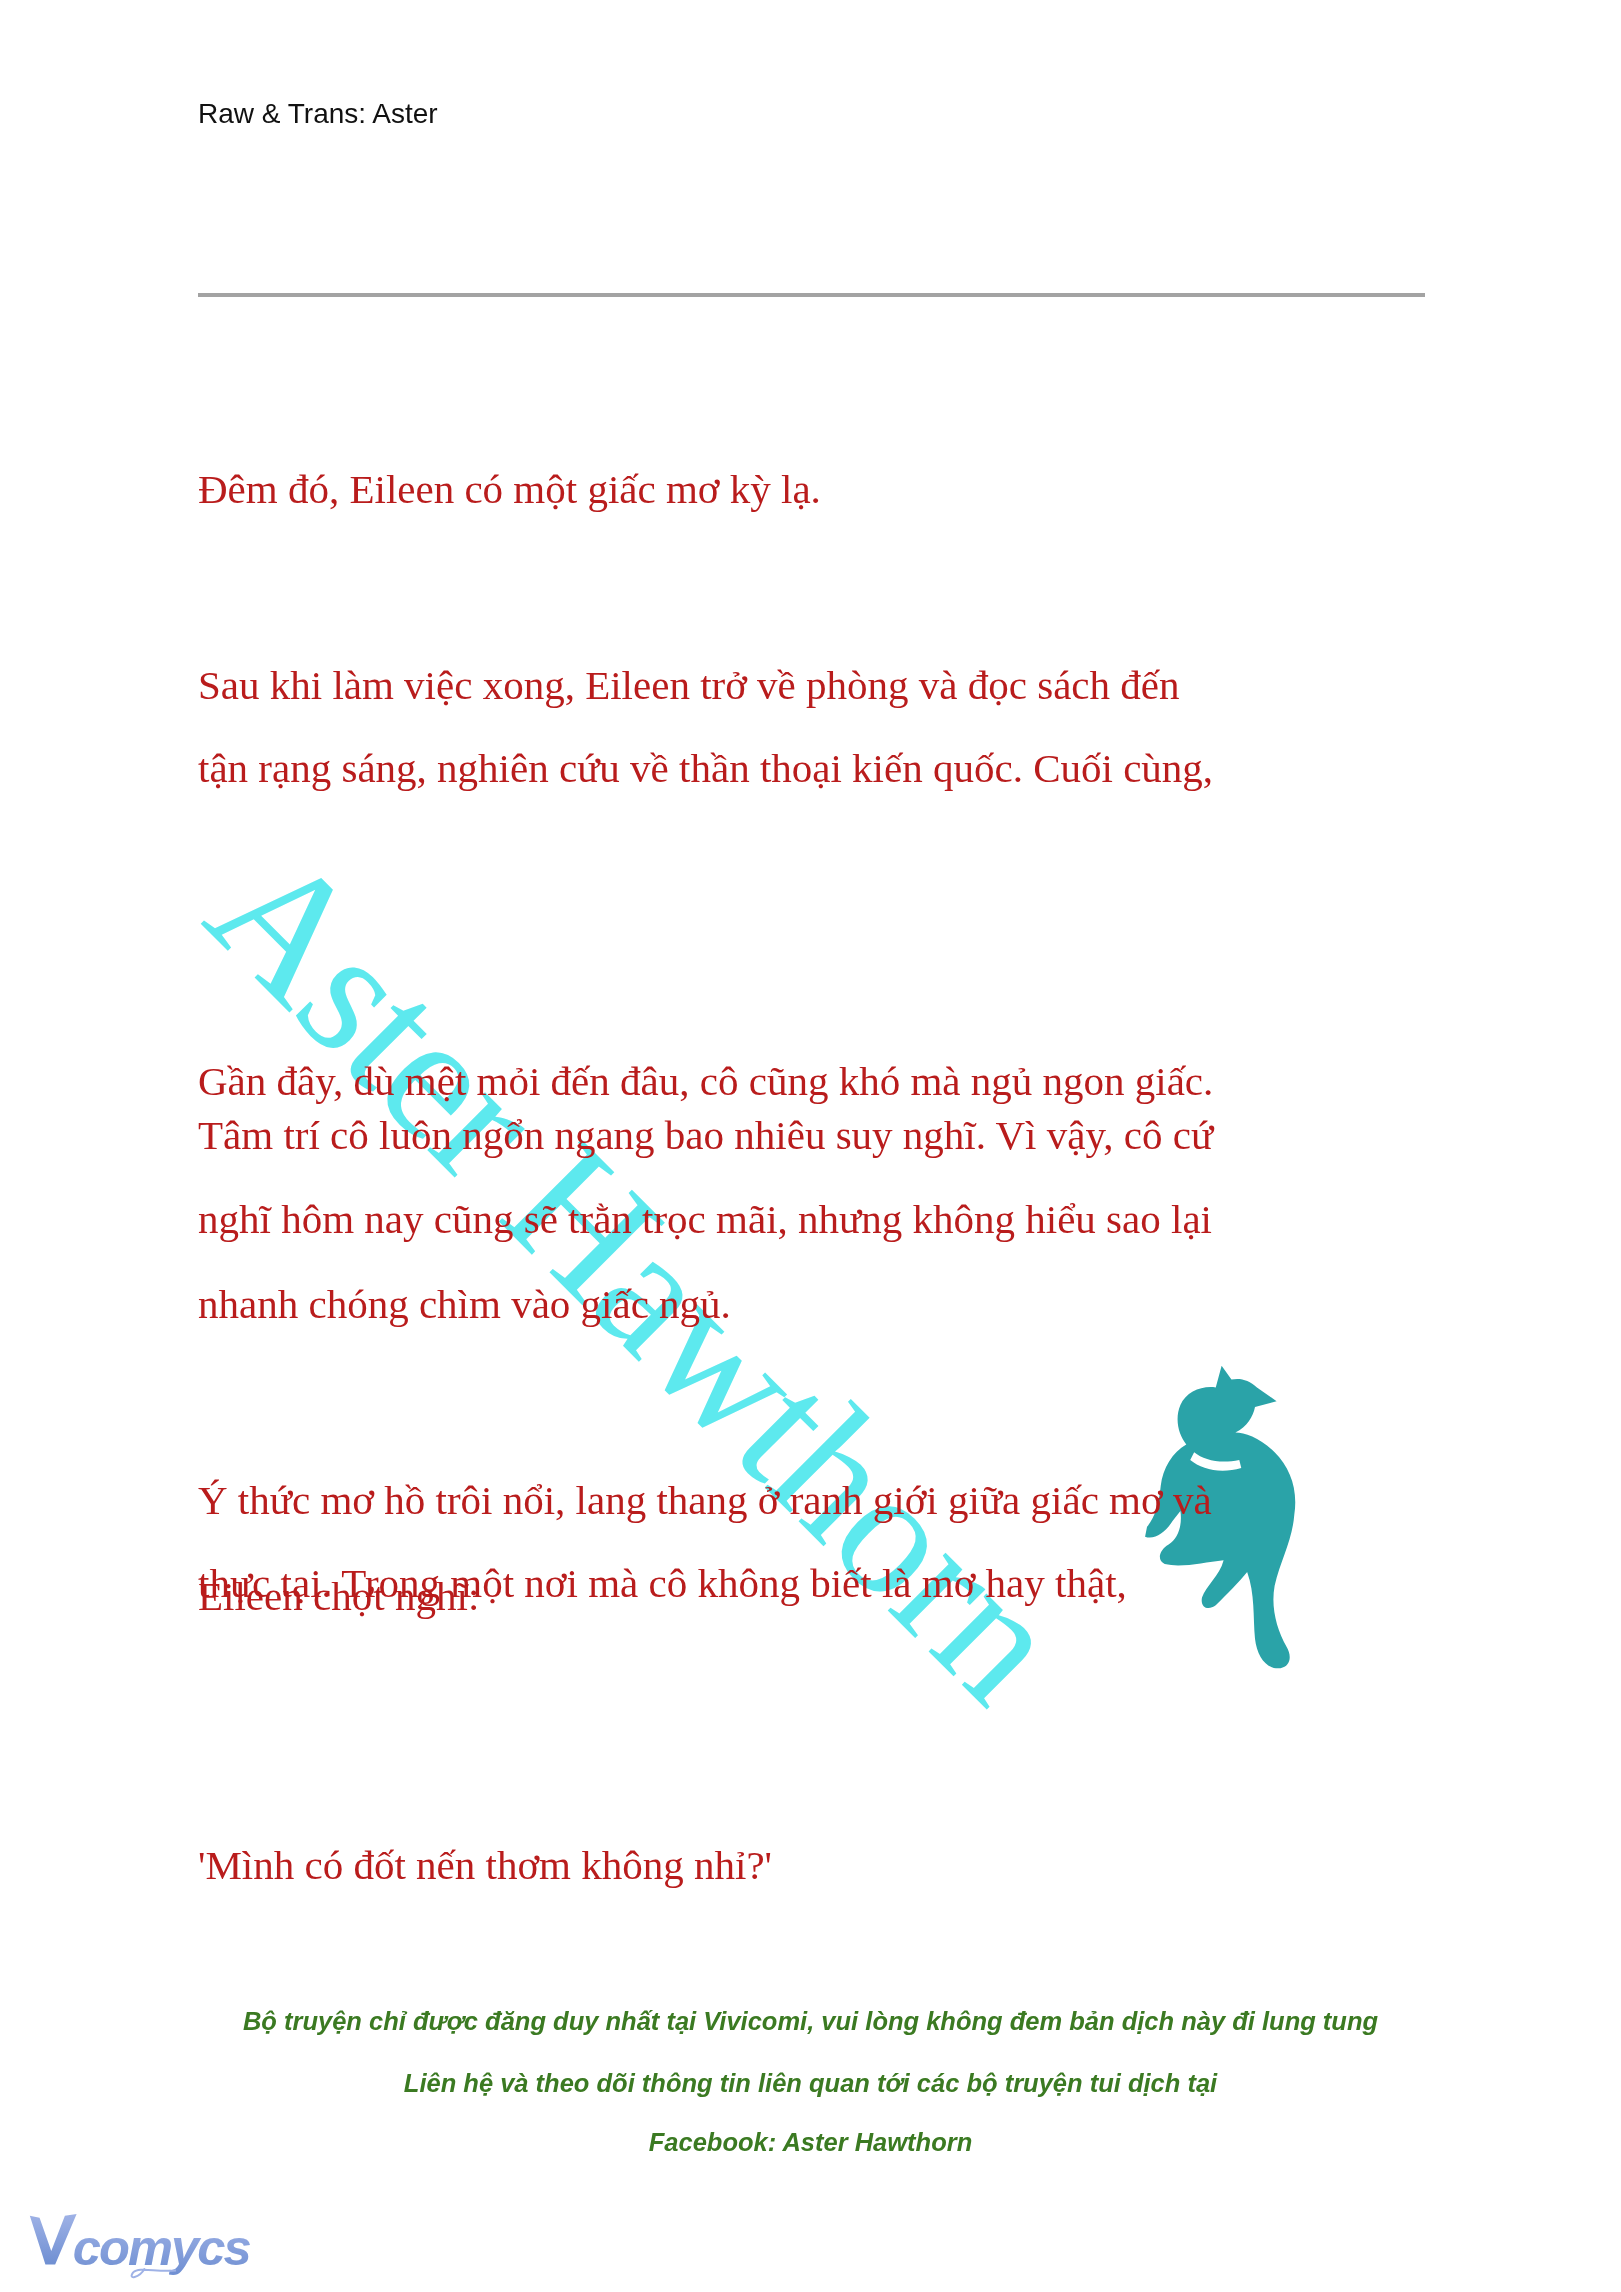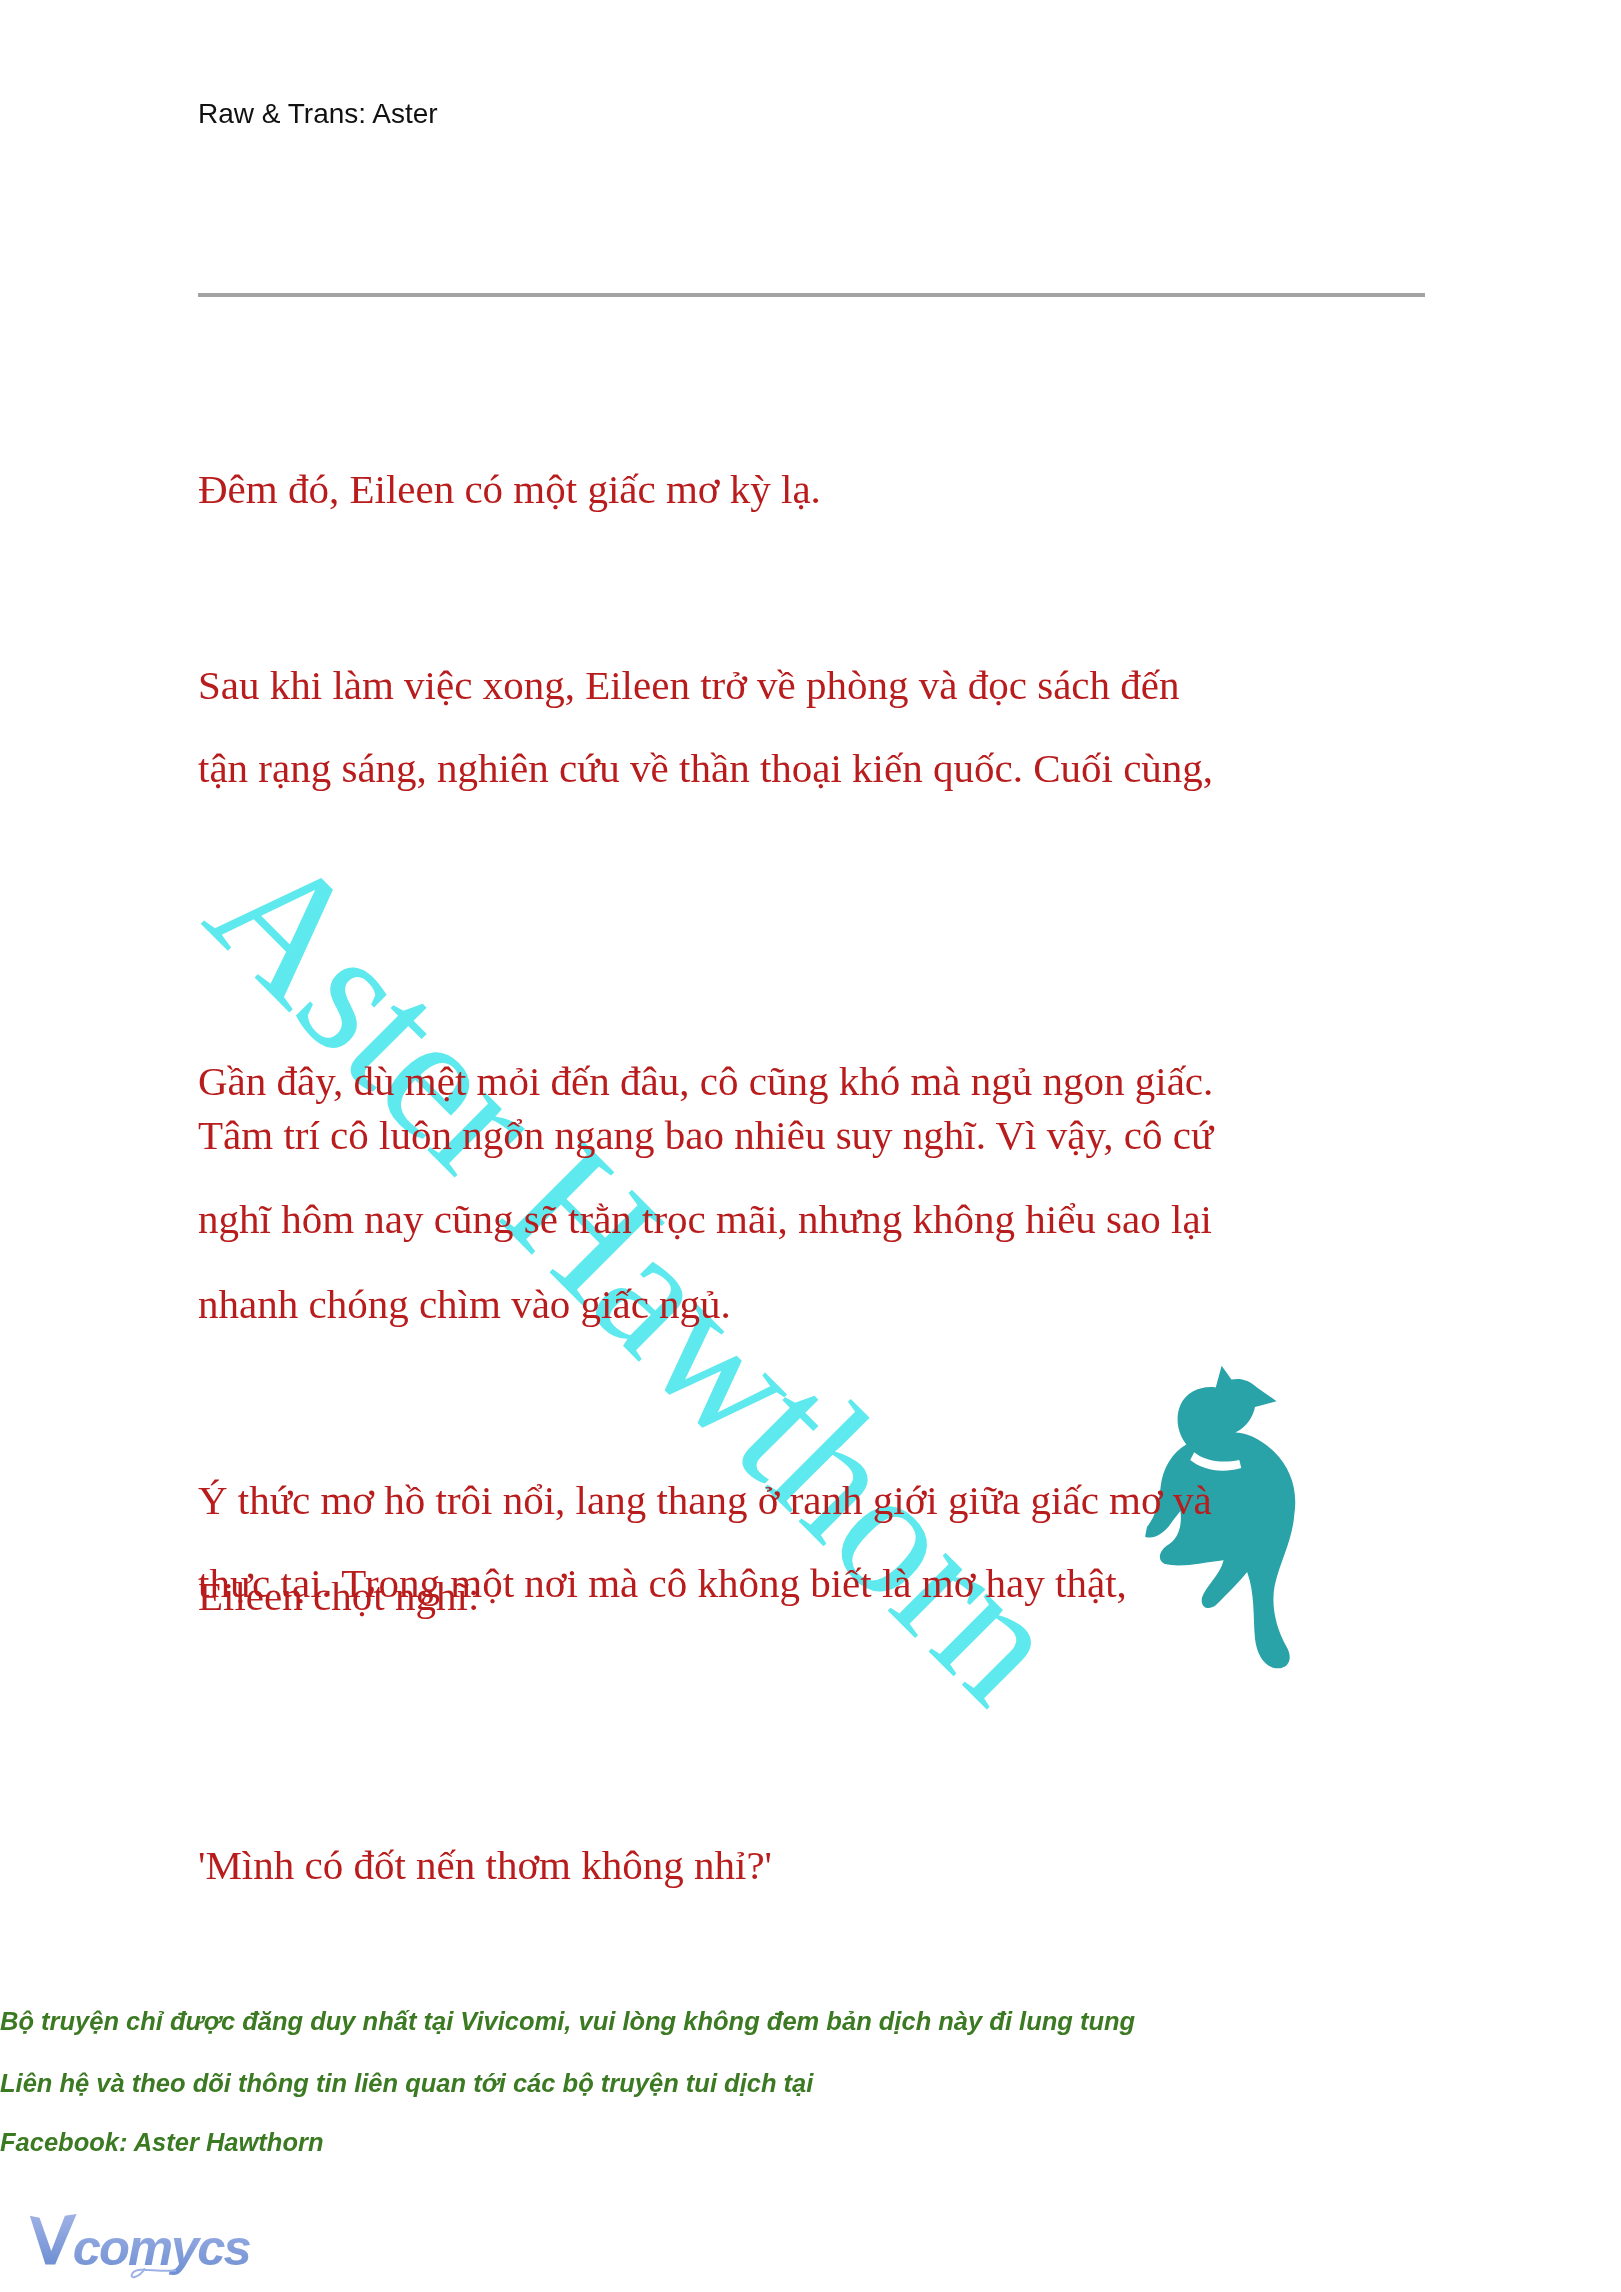--- a/index.html
+++ b/index.html
@@ -67,20 +67,21 @@
       font-size: 41px;
       line-height: 49px;
       color: #b91c1c;
       white-space: nowrap;
       z-index: 2;
     }
     .footer-line {
       position: absolute;
       left: 0;
       width: 1621px;
+      text-align: center;
       font-family: "Liberation Sans", sans-serif;
       font-weight: bold;
       font-style: italic;
       font-size: 25.5px;
       line-height: 31px;
       color: #3b7a22;
       white-space: nowrap;
       z-index: 2;
     }
     .logo {

